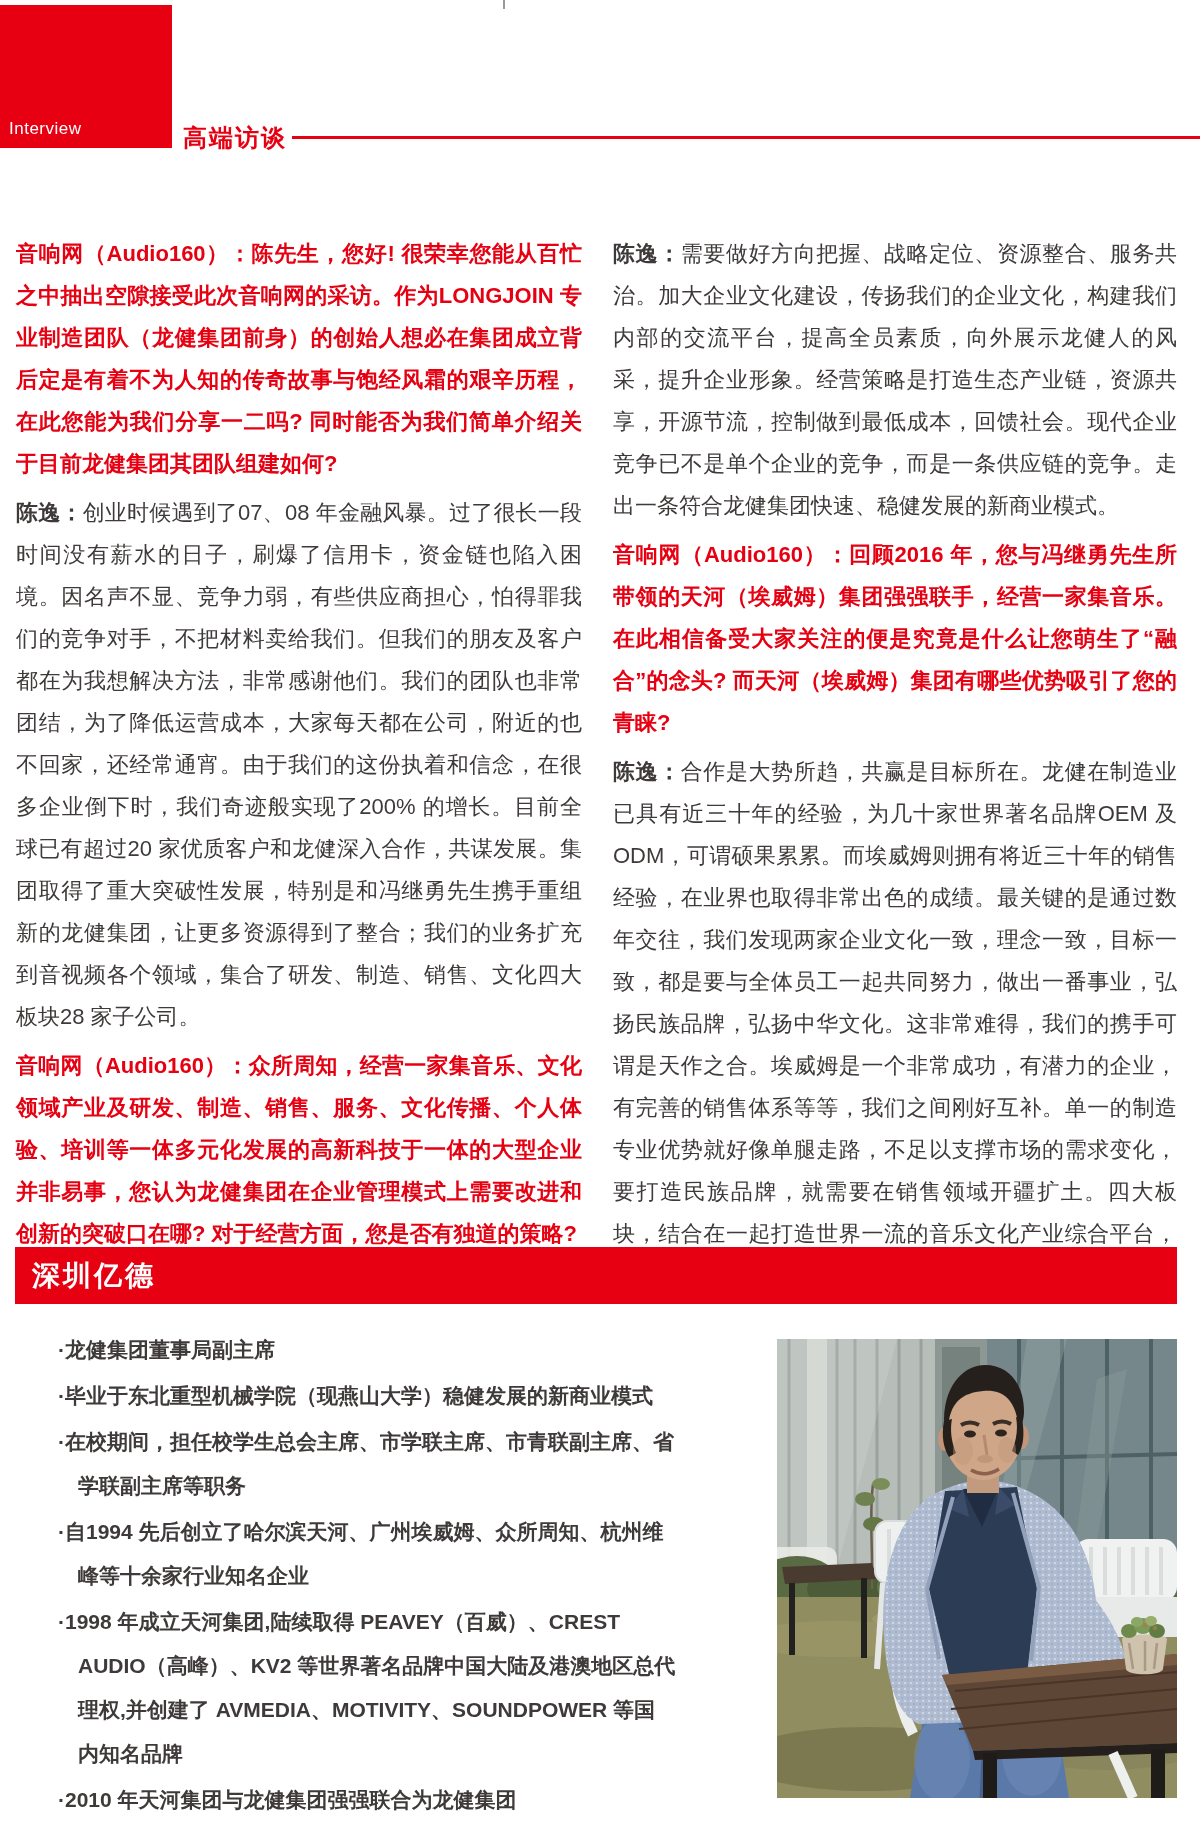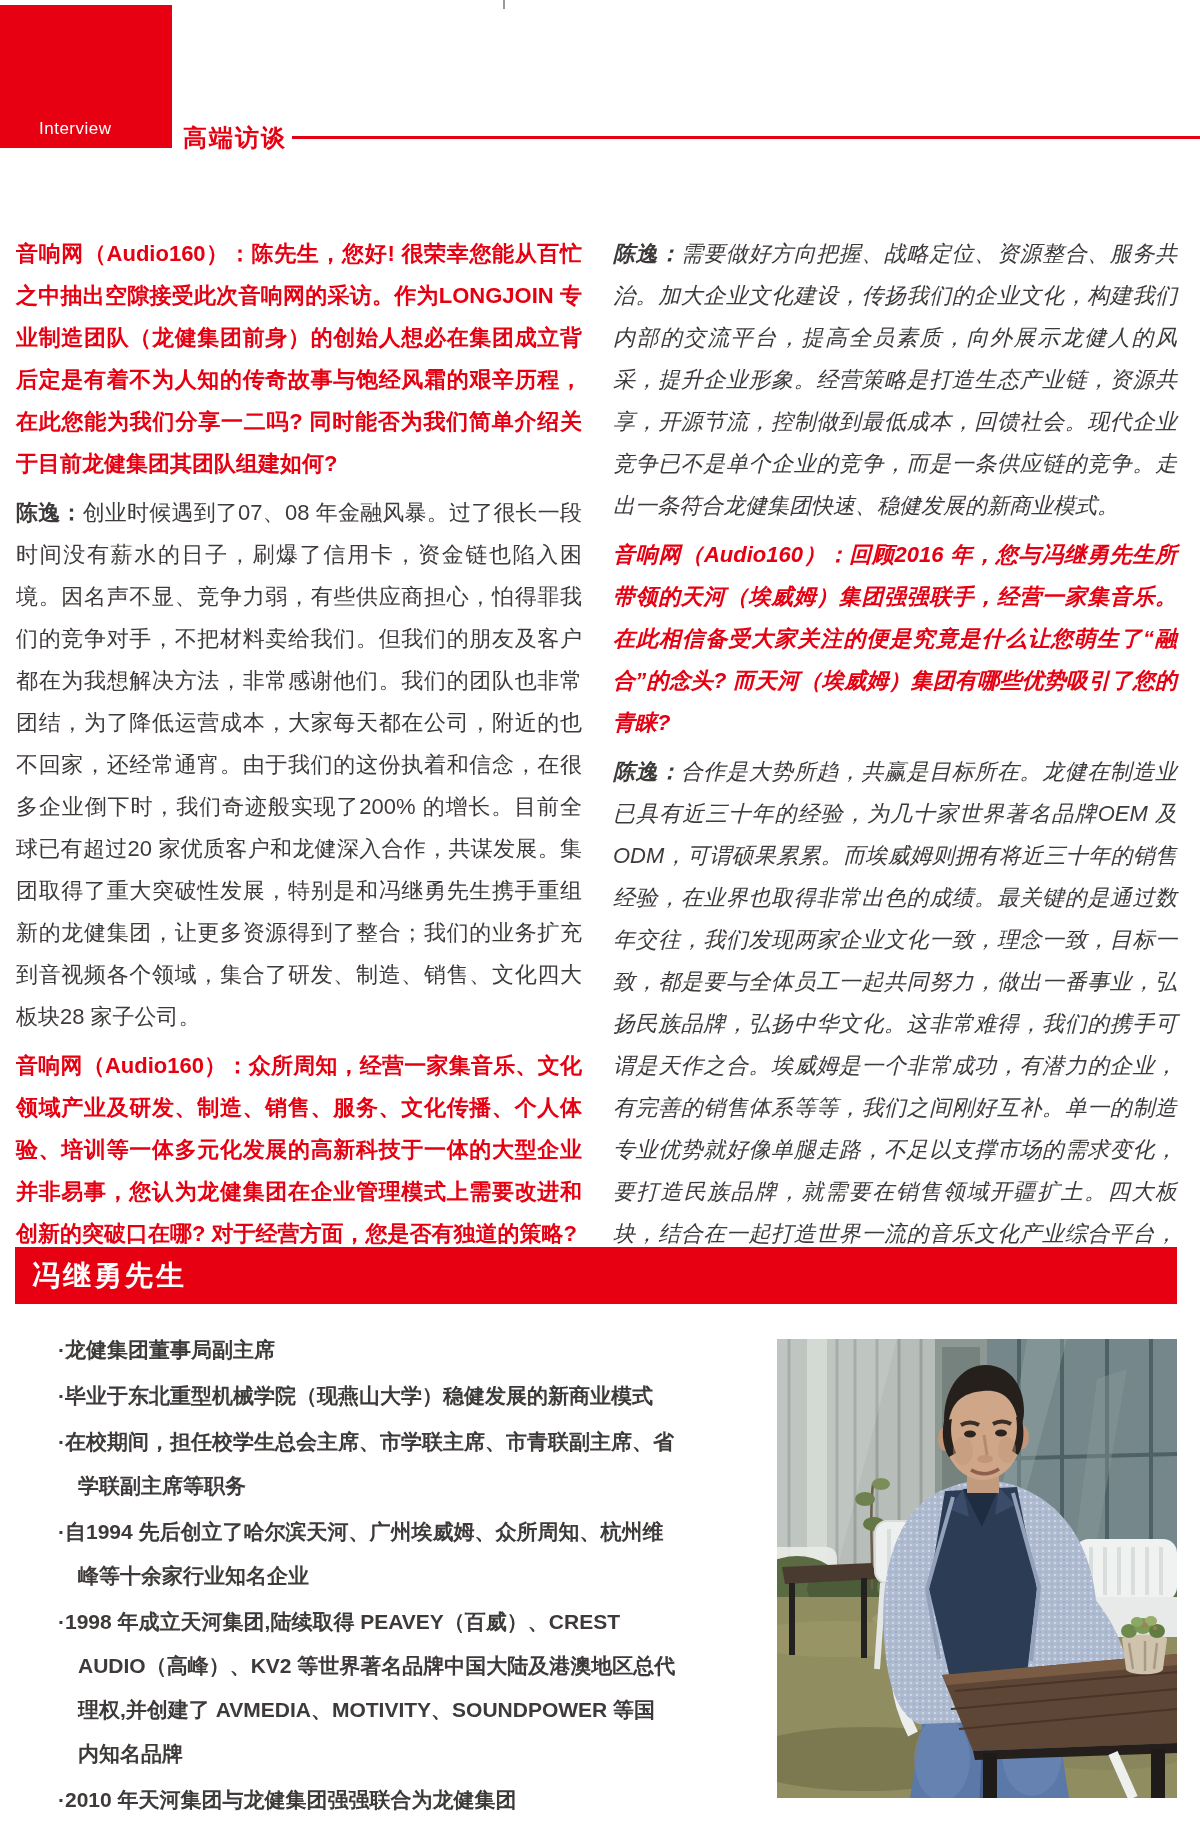--- a/index.html
+++ b/index.html
@@ -8,39 +8,39 @@
     font-family:"Liberation Sans","DejaVu Sans",sans-serif;
     color:#3e3a39;overflow:hidden;
   }
   
   .header-block{
     position:absolute;left:0;top:5px;width:172px;height:143px;
     background:#e60012;
   }
   .interview-label{
     position:absolute;left:9px;bottom:9px;color:#ffffff;
-    font-size:17px;font-weight:400;letter-spacing:.5px;margin-left:30px;
+    font-size:17px;font-weight:400;letter-spacing:.5px;
   }
   .section-title{
     position:absolute;left:183px;top:122px;color:#e60012;
     font-size:24px;font-weight:700;letter-spacing:2px;
   }
   .header-line{
     position:absolute;left:292px;top:136px;width:908px;height:3px;background:#e60012;
   }
   .crop-mark{
     position:absolute;left:503px;top:0;width:2px;height:9px;background:#9a9a9a;
   }
   
   .col{
     position:absolute;top:226px;font-size:22px;line-height:42px;
     text-align:justify;
   }
   .col-1{left:16px;width:566px;}
-  .col-2{left:613px;width:564px;font-style:italic;}
+  .col-2{left:613px;width:564px;}
   .col p{margin:7px 0 3px 0;}
   p.q{color:#e60012;font-weight:700;}
   p.a{color:#3e3a39;font-weight:400;}
   p.a .prefix{font-weight:700;}
   
   .bio-banner{
     position:absolute;left:15px;top:1247px;width:1162px;height:57px;
     background:#e60012;box-sizing:border-box;padding-left:17px;
   }
   .bio-banner .bio-title{
@@ -76,21 +76,21 @@
   <p class="q"><span class="prefix">音响网（Audio160）：</span><span>众所周知，经营一家集音乐、文化领域产业及研发、制造、销售、服务、文化传播、个人体验、培训等一体多元化发展的高新科技于一体的大型企业并非易事，您认为龙健集团在企业管理模式上需要改进和创新的突破口在哪? 对于经营方面，您是否有独道的策略?</span></p>
 </div>
 
 <div class="col col-2">
   <p class="a"><span class="prefix">陈逸：</span><span>需要做好方向把握、战略定位、资源整合、服务共治。加大企业文化建设，传扬我们的企业文化，构建我们内部的交流平台，提高全员素质，向外展示龙健人的风采，提升企业形象。经营策略是打造生态产业链，资源共享，开源节流，控制做到最低成本，回馈社会。现代企业竞争已不是单个企业的竞争，而是一条供应链的竞争。走出一条符合龙健集团快速、稳健发展的新商业模式。</span></p>
   <p class="q"><span class="prefix">音响网（Audio160）：</span><span>回顾2016 年，您与冯继勇先生所带领的天河（埃威姆）集团强强联手，经营一家集音乐。在此相信备受大家关注的便是究竟是什么让您萌生了“融合”的念头? 而天河（埃威姆）集团有哪些优势吸引了您的青睐?</span></p>
   <p class="a"><span class="prefix">陈逸：</span><span>合作是大势所趋，共赢是目标所在。龙健在制造业已具有近三十年的经验，为几十家世界著名品牌OEM 及ODM，可谓硕果累累。而埃威姆则拥有将近三十年的销售经验，在业界也取得非常出色的成绩。最关键的是通过数年交往，我们发现两家企业文化一致，理念一致，目标一致，都是要与全体员工一起共同努力，做出一番事业，弘扬民族品牌，弘扬中华文化。这非常难得，我们的携手可谓是天作之合。埃威姆是一个非常成功，有潜力的企业，有完善的销售体系等等，我们之间刚好互补。单一的制造专业优势就好像单腿走路，不足以支撑市场的需求变化，要打造民族品牌，就需要在销售领域开疆扩土。四大板块，结合在一起打造世界一流的音乐文化产业综合平台，以最快的时间塑造出民族品牌，并走向世界。</span></p>
 </div>
 
 <div class="bio-banner">
-  <span class="bio-title">冯继勇先生</span>
+  <span class="bio-title">深圳亿德</span>
 </div>
 
 <ul class="bio-list">
   <li>·龙健集团董事局副主席</li>
   <li>·毕业于东北重型机械学院（现燕山大学）稳健发展的新商业模式</li>
   <li>·在校期间，担任校学生总会主席、市学联主席、市青联副主席、省学联副主席等职务</li>
   <li>·自1994 先后创立了哈尔滨天河、广州埃威姆、众所周知、杭州维峰等十余家行业知名企业</li>
   <li>·1998 年成立天河集团,陆续取得 PEAVEY（百威）、CREST AUDIO（高峰）、KV2 等世界著名品牌中国大陆及港澳地区总代理权,并创建了 AVMEDIA、MOTIVITY、SOUNDPOWER 等国内知名品牌</li>
   <li>·2010 年天河集团与龙健集团强强联合为龙健集团</li>
 </ul>

